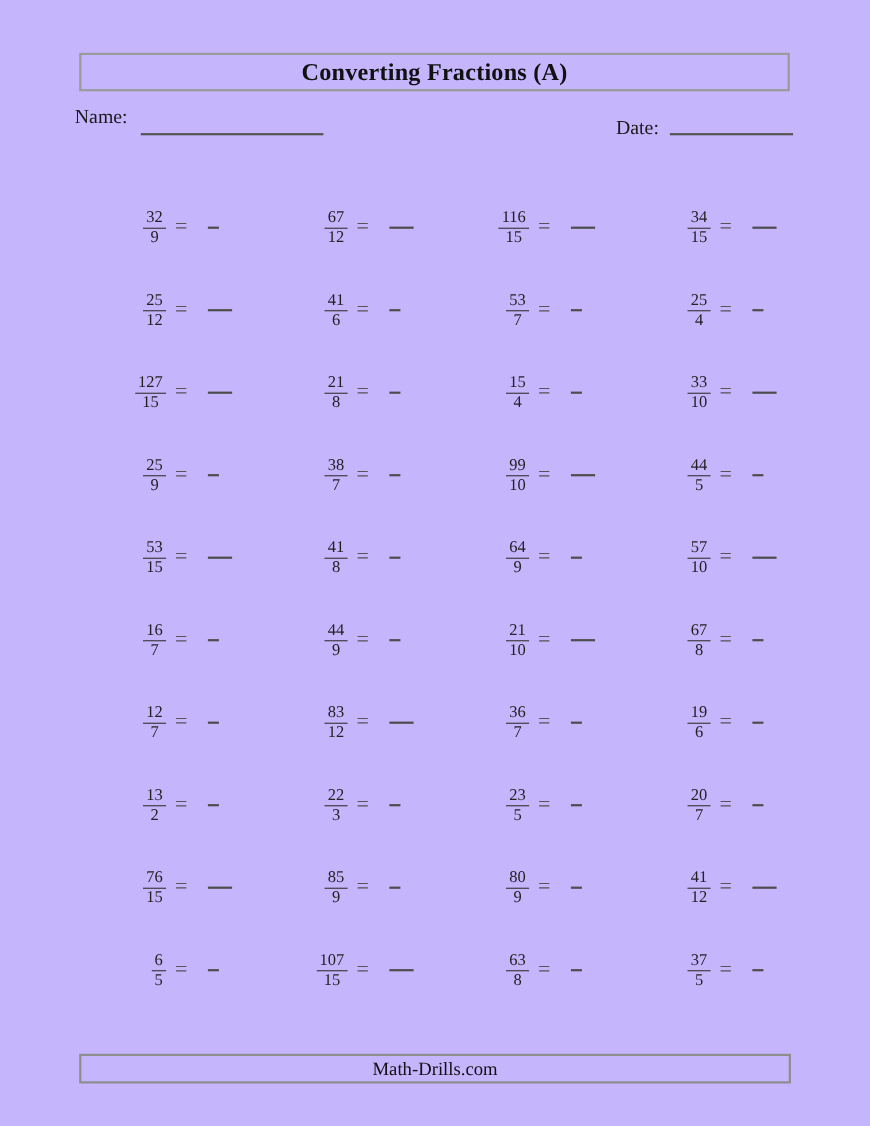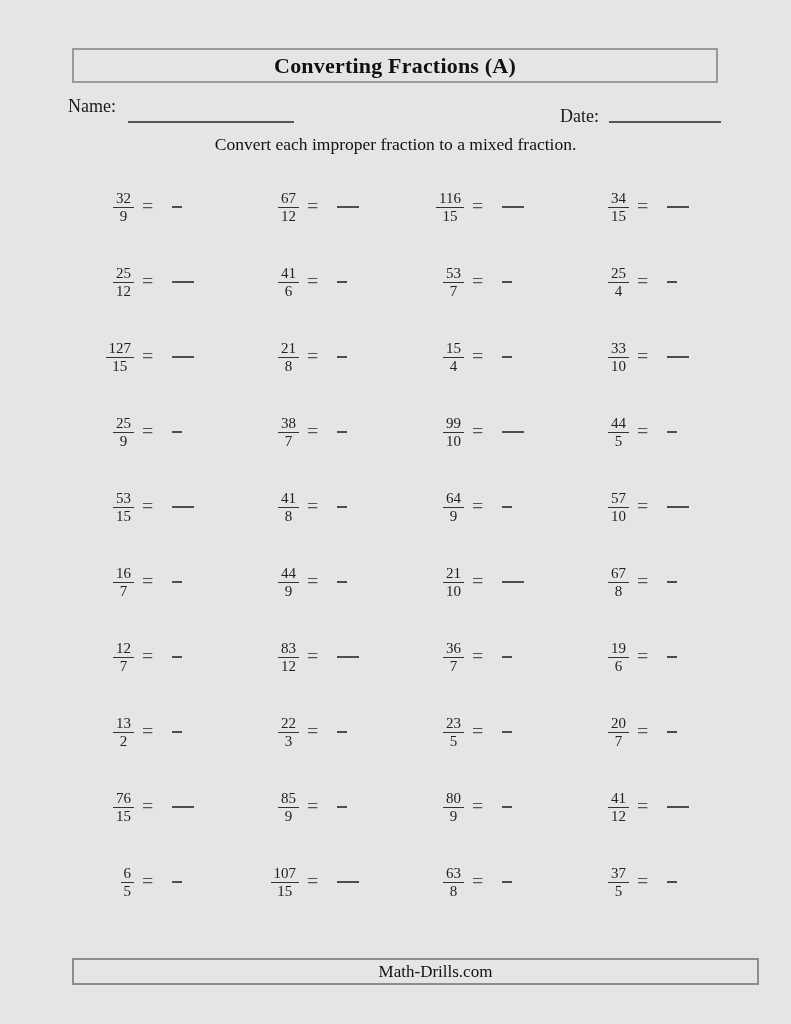--- a/index.html
+++ b/index.html
@@ -1,19 +1,19 @@
 <!DOCTYPE html>
 <html><head>
 <meta charset="utf-8">
 <style>
   html,body { margin:0; padding:0; background:#fff; }
   .page {
     position:relative;
     width:791px; height:1024px;
-    background:#e5e5e5;
+    background:#c4b5fd;
     font-family:"Liberation Serif", serif;
     color:#1a1a1a;
     overflow:hidden;
   }
   .title-box {
     position:absolute; left:72px; top:48px;
     width:642px; height:31px;
     border:2px solid #9a9a9a;
     display:flex; align-items:center; justify-content:center;
   }
@@ -23,21 +23,21 @@
   .field-row { position:absolute; left:0; top:94px; width:741px; height:32px; }
   .name-label { position:absolute; left:68px; top:2px; font-size:18px; }
   .name-line  { position:absolute; left:128px; top:27px; width:166px; border-bottom:2px solid #555; }
   .date-label { position:absolute; left:560px; top:2px; font-size:18px;margin-top:10px; }
   .date-line  { position:absolute; left:609px; top:27px; width:112px; border-bottom:2px solid #555; }
   .instruction {
     position:absolute; left:0; top:134px; width:791px;
     text-align:center; font-size:17.5px; color:#111;
   }
   .problems-grid {
-    position:absolute; left:78px; top:170px;
+    position:absolute; left:95px; top:170px;
     display:grid;
     grid-template-columns:repeat(4, 165px);
     grid-auto-rows:75px;
     font-family:Liberation Serif, serif;
   }
   .problem { display:flex; align-items:center; }
   .frac-wrap { width:56px; display:flex; justify-content:flex-end; }
   .frac-stack { display:inline-block; text-align:center; }
   .frac-num {
     display:block; font-size:15px; line-height:17px;
@@ -48,41 +48,40 @@
     color:#222; border-top:1.5px solid #333; padding:0 3px;
   }
   .eq { font-size:20px; color:#555; margin-left:8px; line-height:1; padding-bottom:3px; }
   .answer-blank { border-top:2.5px solid #4d4d4d; margin-left:19px; margin-bottom:2px; }
   .answer-blank.narrow { width:10px; }
   .answer-blank.wide { width:22px; }
   .footer-box {
     position:absolute; left:72px; top:958px;
     width:643px; height:23px;
     border:2px solid #8d8d8d;
-    display:flex; align-items:center; justify-content:center;padding-left:40px;
+    display:flex; align-items:center; justify-content:center;
   }
   .footer-text { font-size:17px; color:#111; }
 </style>
 </head>
 <body>
 
 <div class="page">
 
   <div class="title-box">
     <span class="title-text">Converting Fractions (A)</span>
   </div>
 
   <div class="field-row">
     <span class="name-label">Name:</span>
     <span class="name-line"></span>
     <span class="date-label">Date:</span>
     <span class="date-line"></span>
   </div>
 
-  <div class="instruction">Convert each improper fraction to a mixed fraction.</div>
 
   <div class="problems-grid">
   <div class="problem">
     <span class="frac-wrap">
       <span class="frac-stack">
         <span class="frac-num">32</span>
         <span class="frac-den">9</span>
       </span>
     </span>
     <span class="eq">=</span>

